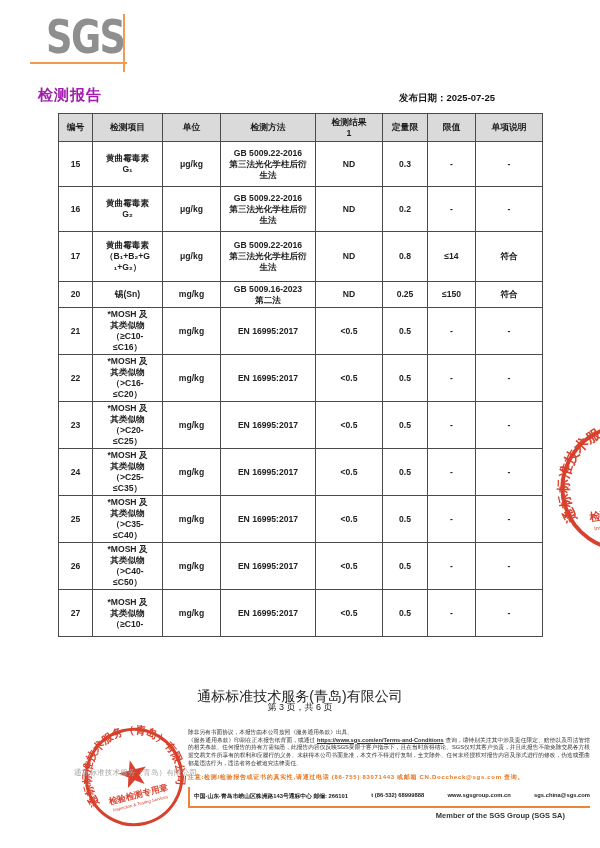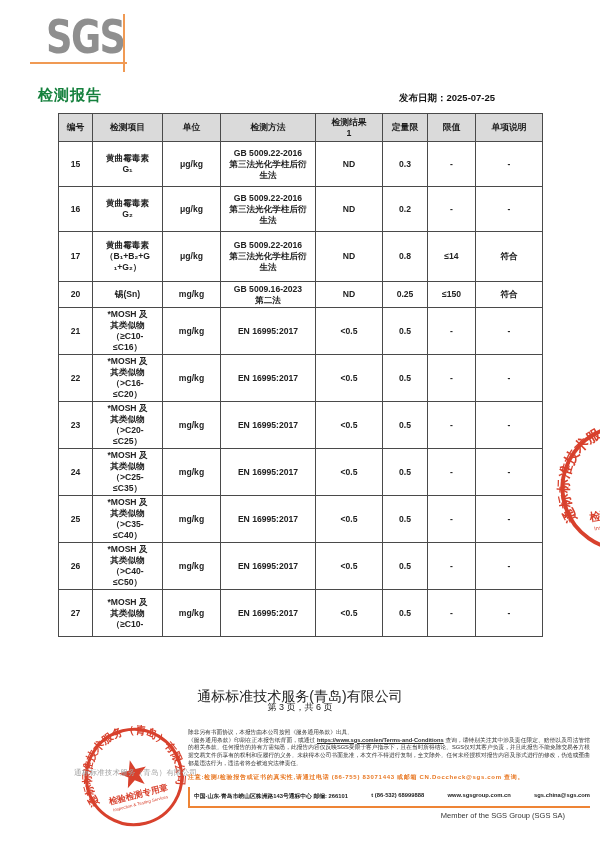--- a/index.html
+++ b/index.html
@@ -12,21 +12,21 @@
   
   .logo-text{
     left:46px;top:14px;font-size:46px;font-weight:bold;color:#8f8f8f;
     letter-spacing:-2px;line-height:1;transform:scaleX(.8);transform-origin:left top;
     font-family:"DejaVu Sans","Liberation Sans",sans-serif;
   }
   .logo-hline{left:30px;top:62px;width:97px;height:2px;background:#f09a54;}
   .logo-vline{left:123px;top:14px;width:2px;height:58px;background:#f09a54;}
 
   
-  .report-title{left:38px;top:86px;font-size:15px;font-weight:bold;letter-spacing:1px;color:#15803d;}
+  .report-title{left:38px;top:86px;font-size:15px;font-weight:bold;letter-spacing:1px;color:#a21caf;}
   .report-no{left:226px;top:93px;font-size:9px;color:#222;margin-top:19px;}
   .issue-date{left:399px;top:92px;font-size:9.5px;font-weight:bold;color:#111;}
 
   
   table.results{
     left:58px;top:113px;width:484px;border-collapse:collapse;table-layout:fixed;
     font-size:8.6px;line-height:11px;position:absolute;
   }
   table.results th,table.results td{
     border:1px solid #4a4a4a;text-align:center;vertical-align:middle;
@@ -56,21 +56,21 @@
 
   .disclaimer{left:188px;top:729px;width:402px;font-size:5.7px;line-height:7.7px;color:#2e2e2e;}
   .disclaimer .para{text-align:justify;}
   .tc-url{font-weight:bold;text-decoration:underline;color:#2e2e2e;}
   .notice{left:188px;top:773px;width:402px;font-size:6px;line-height:8px;color:#e87722;letter-spacing:.7px;font-weight:bold;}
 
   .footer-vline{left:188px;top:787px;width:1.5px;height:19px;background:#ee8435;}
   .address-row{left:194px;top:792px;width:396px;font-size:5.8px;color:#222;font-weight:600;
     display:flex;justify-content:space-between;white-space:nowrap;}
   .footer-hline{left:188px;top:806px;width:402px;height:1.5px;background:#ee8435;}
-  .member{left:188px;top:811px;width:377px;text-align:right;font-size:7.5px;font-weight:400;color:#333;}
+  .member{left:188px;top:811px;width:377px;text-align:right;font-size:7.5px;font-weight:700;color:#333;}
 
   .seal-text{fill:#d5311c;font-family:"Liberation Sans","DejaVu Sans",sans-serif;}
 </style>
 </head>
 <body>
 
 <div class="abs logo-text">SGS</div>
 <div class="abs logo-hline"></div>
 <div class="abs logo-vline"></div>
 

